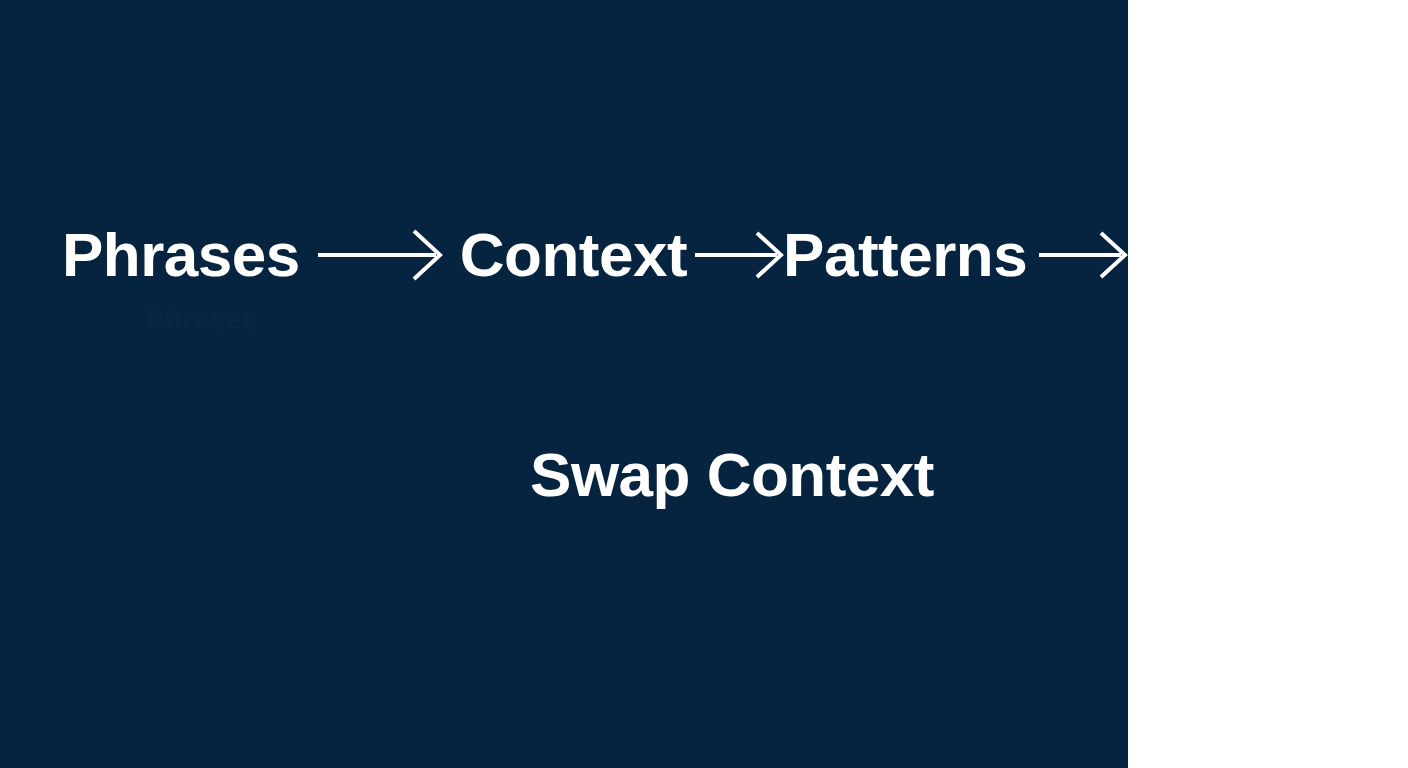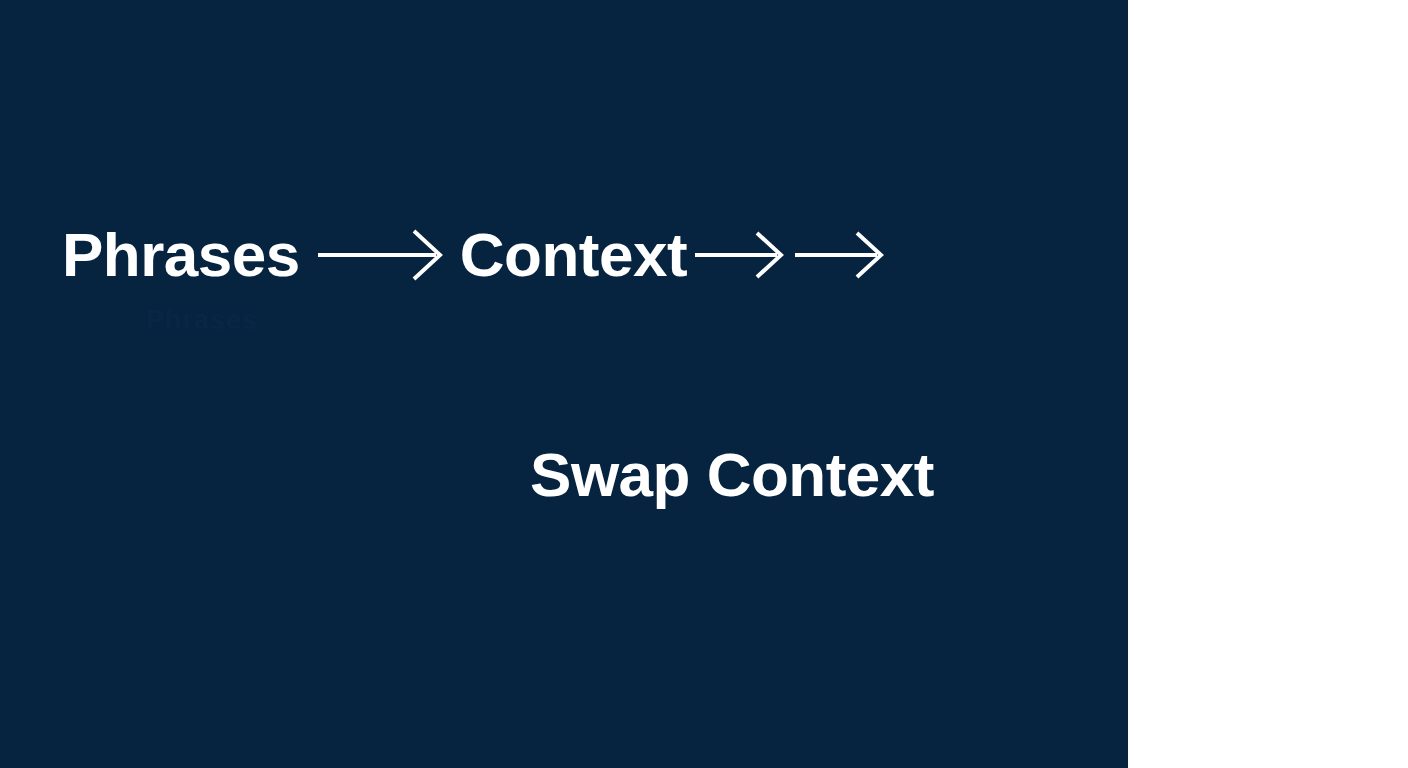--- a/index.html
+++ b/index.html
@@ -117,20 +117,21 @@
 
     <span class="stage-label">Context</span>
 
     <span class="arrow arrow-2">
       <svg width="88" height="60" viewBox="0 0 88 60" aria-hidden="true">
         <line x1="0" y1="30" x2="82" y2="30" stroke="#ffffff" stroke-width="4"></line>
         <polyline points="62,8 86,30 62,52" fill="none" stroke="#ffffff" stroke-width="4" stroke-linecap="butt" stroke-linejoin="miter"></polyline>
       </svg>
     </span>
 
+    <span class="stage-label">Patterns</span>
 
     <span class="arrow arrow-3">
       <svg width="88" height="60" viewBox="0 0 88 60" aria-hidden="true">
         <line x1="0" y1="30" x2="82" y2="30" stroke="#ffffff" stroke-width="4"></line>
         <polyline points="62,8 86,30 62,52" fill="none" stroke="#ffffff" stroke-width="4" stroke-linecap="butt" stroke-linejoin="miter"></polyline>
       </svg>
     </span>
 
 
   </div>

